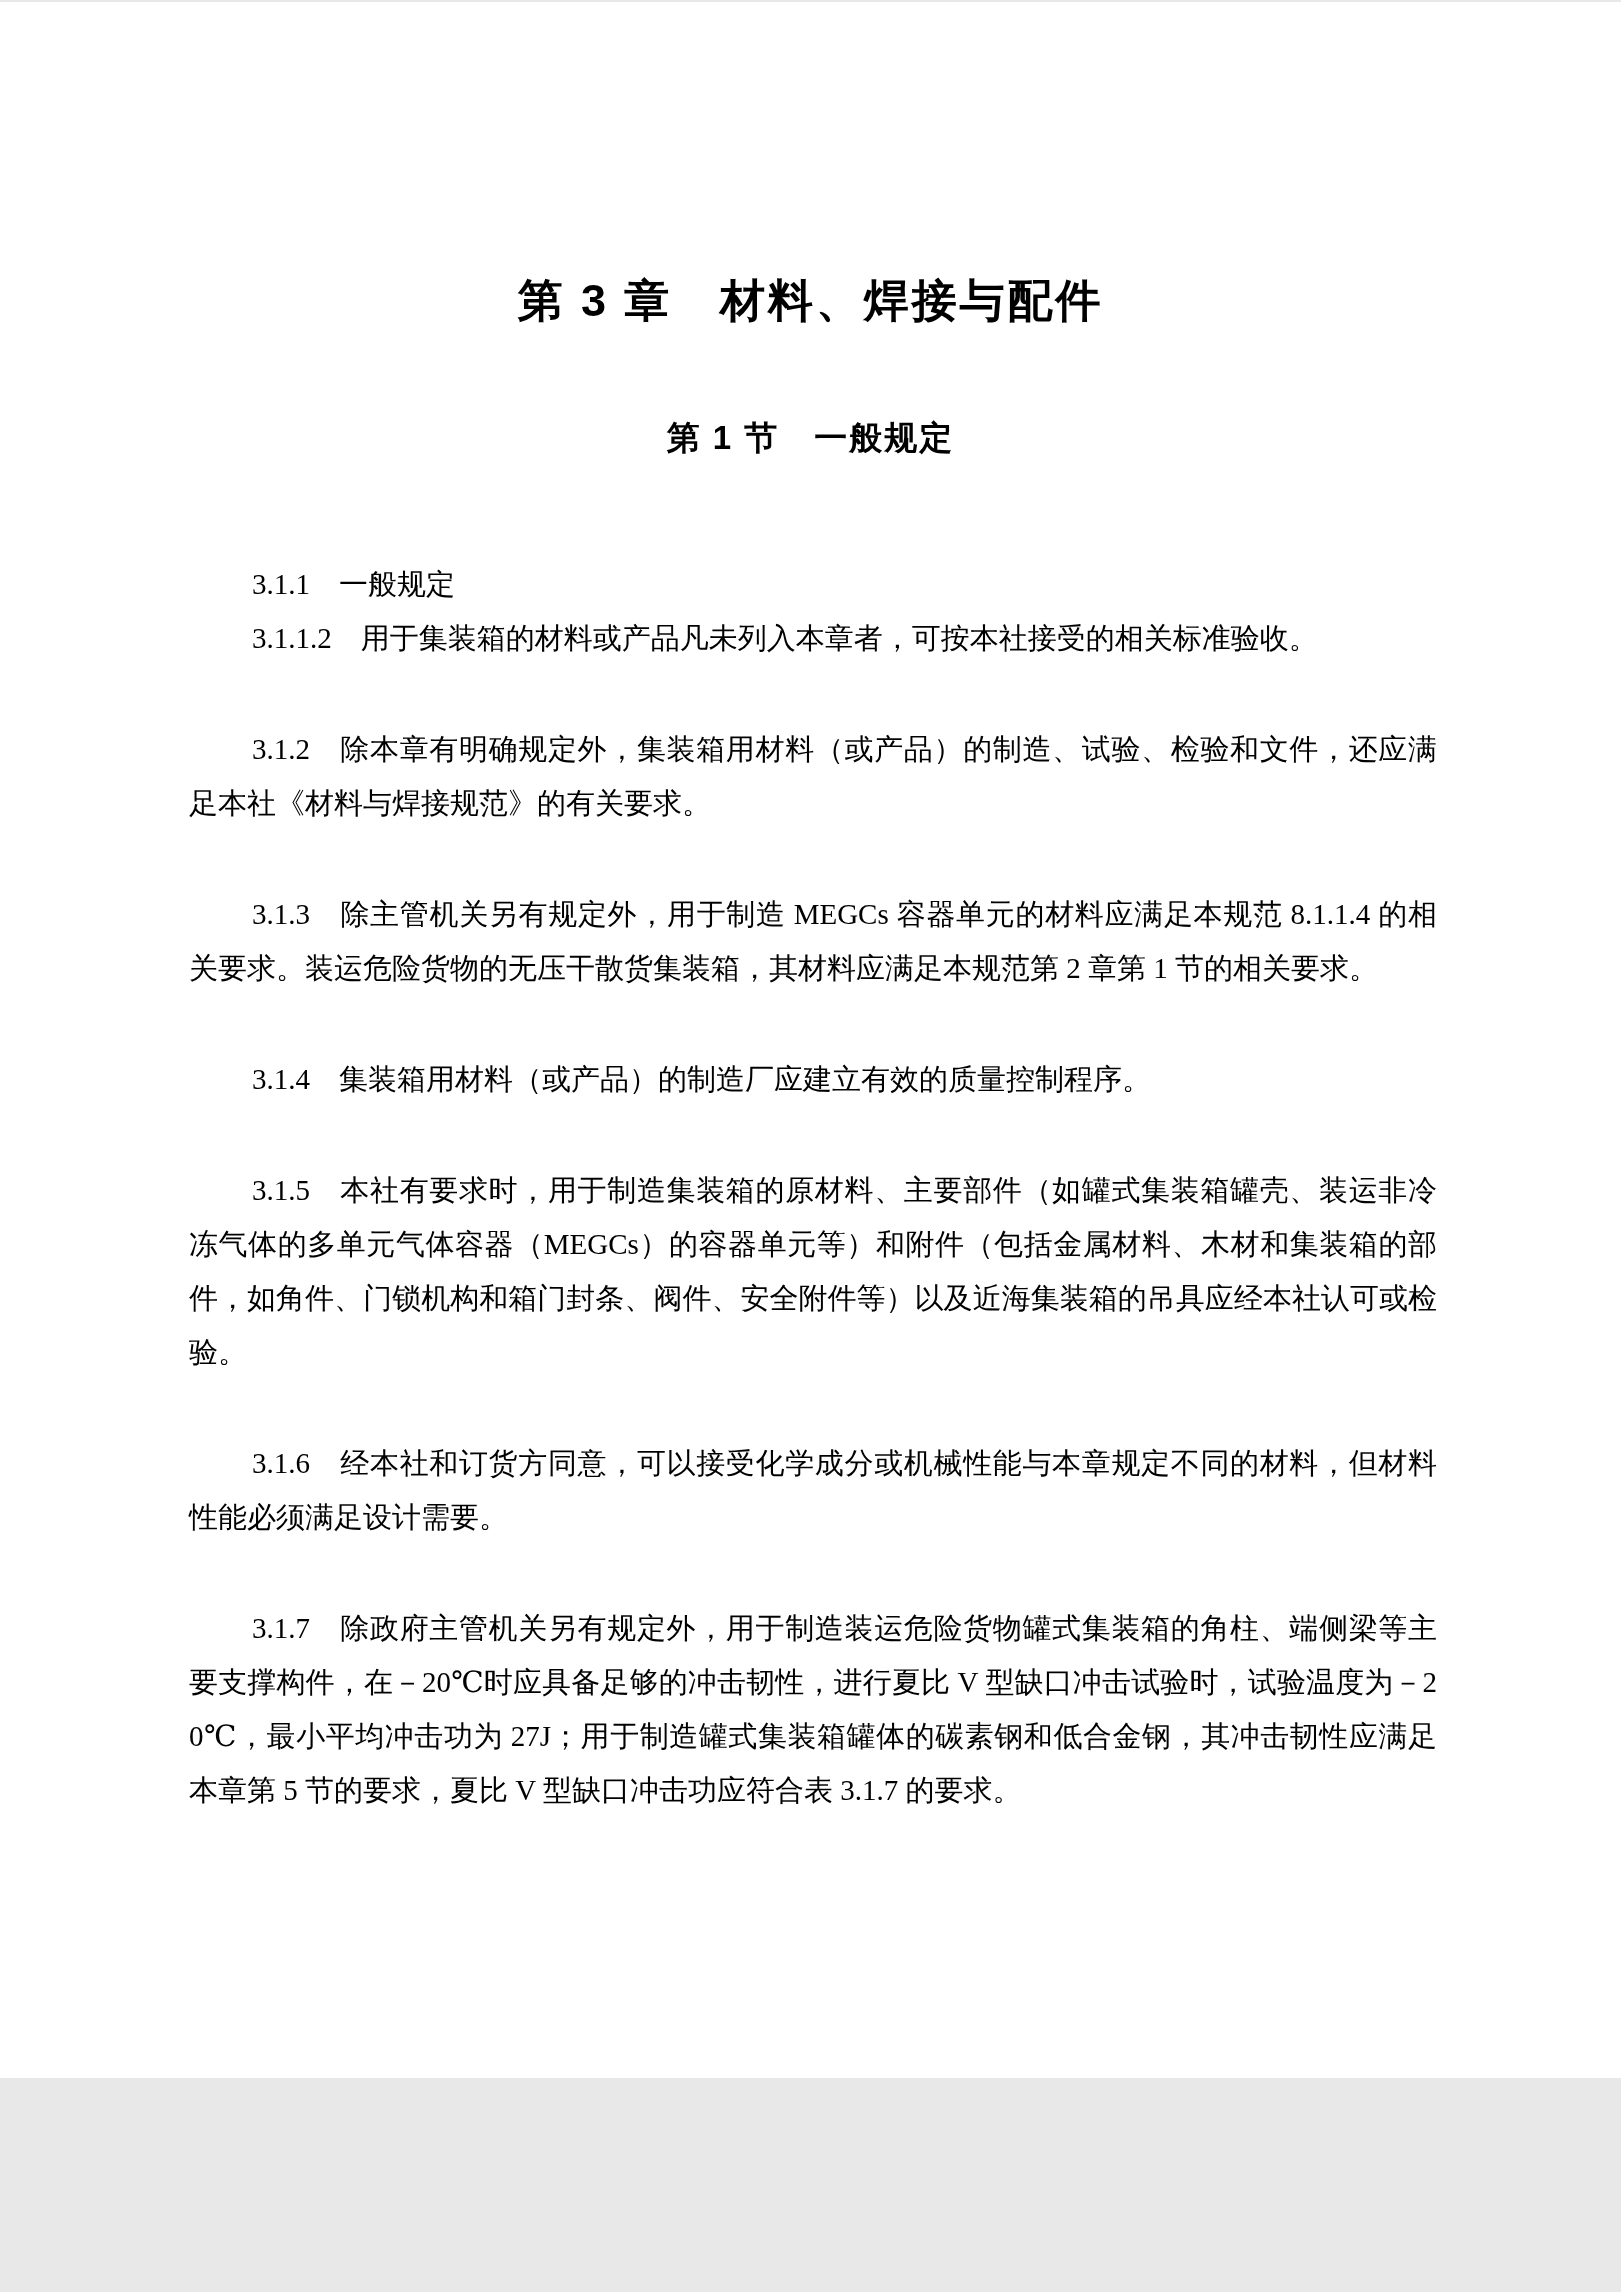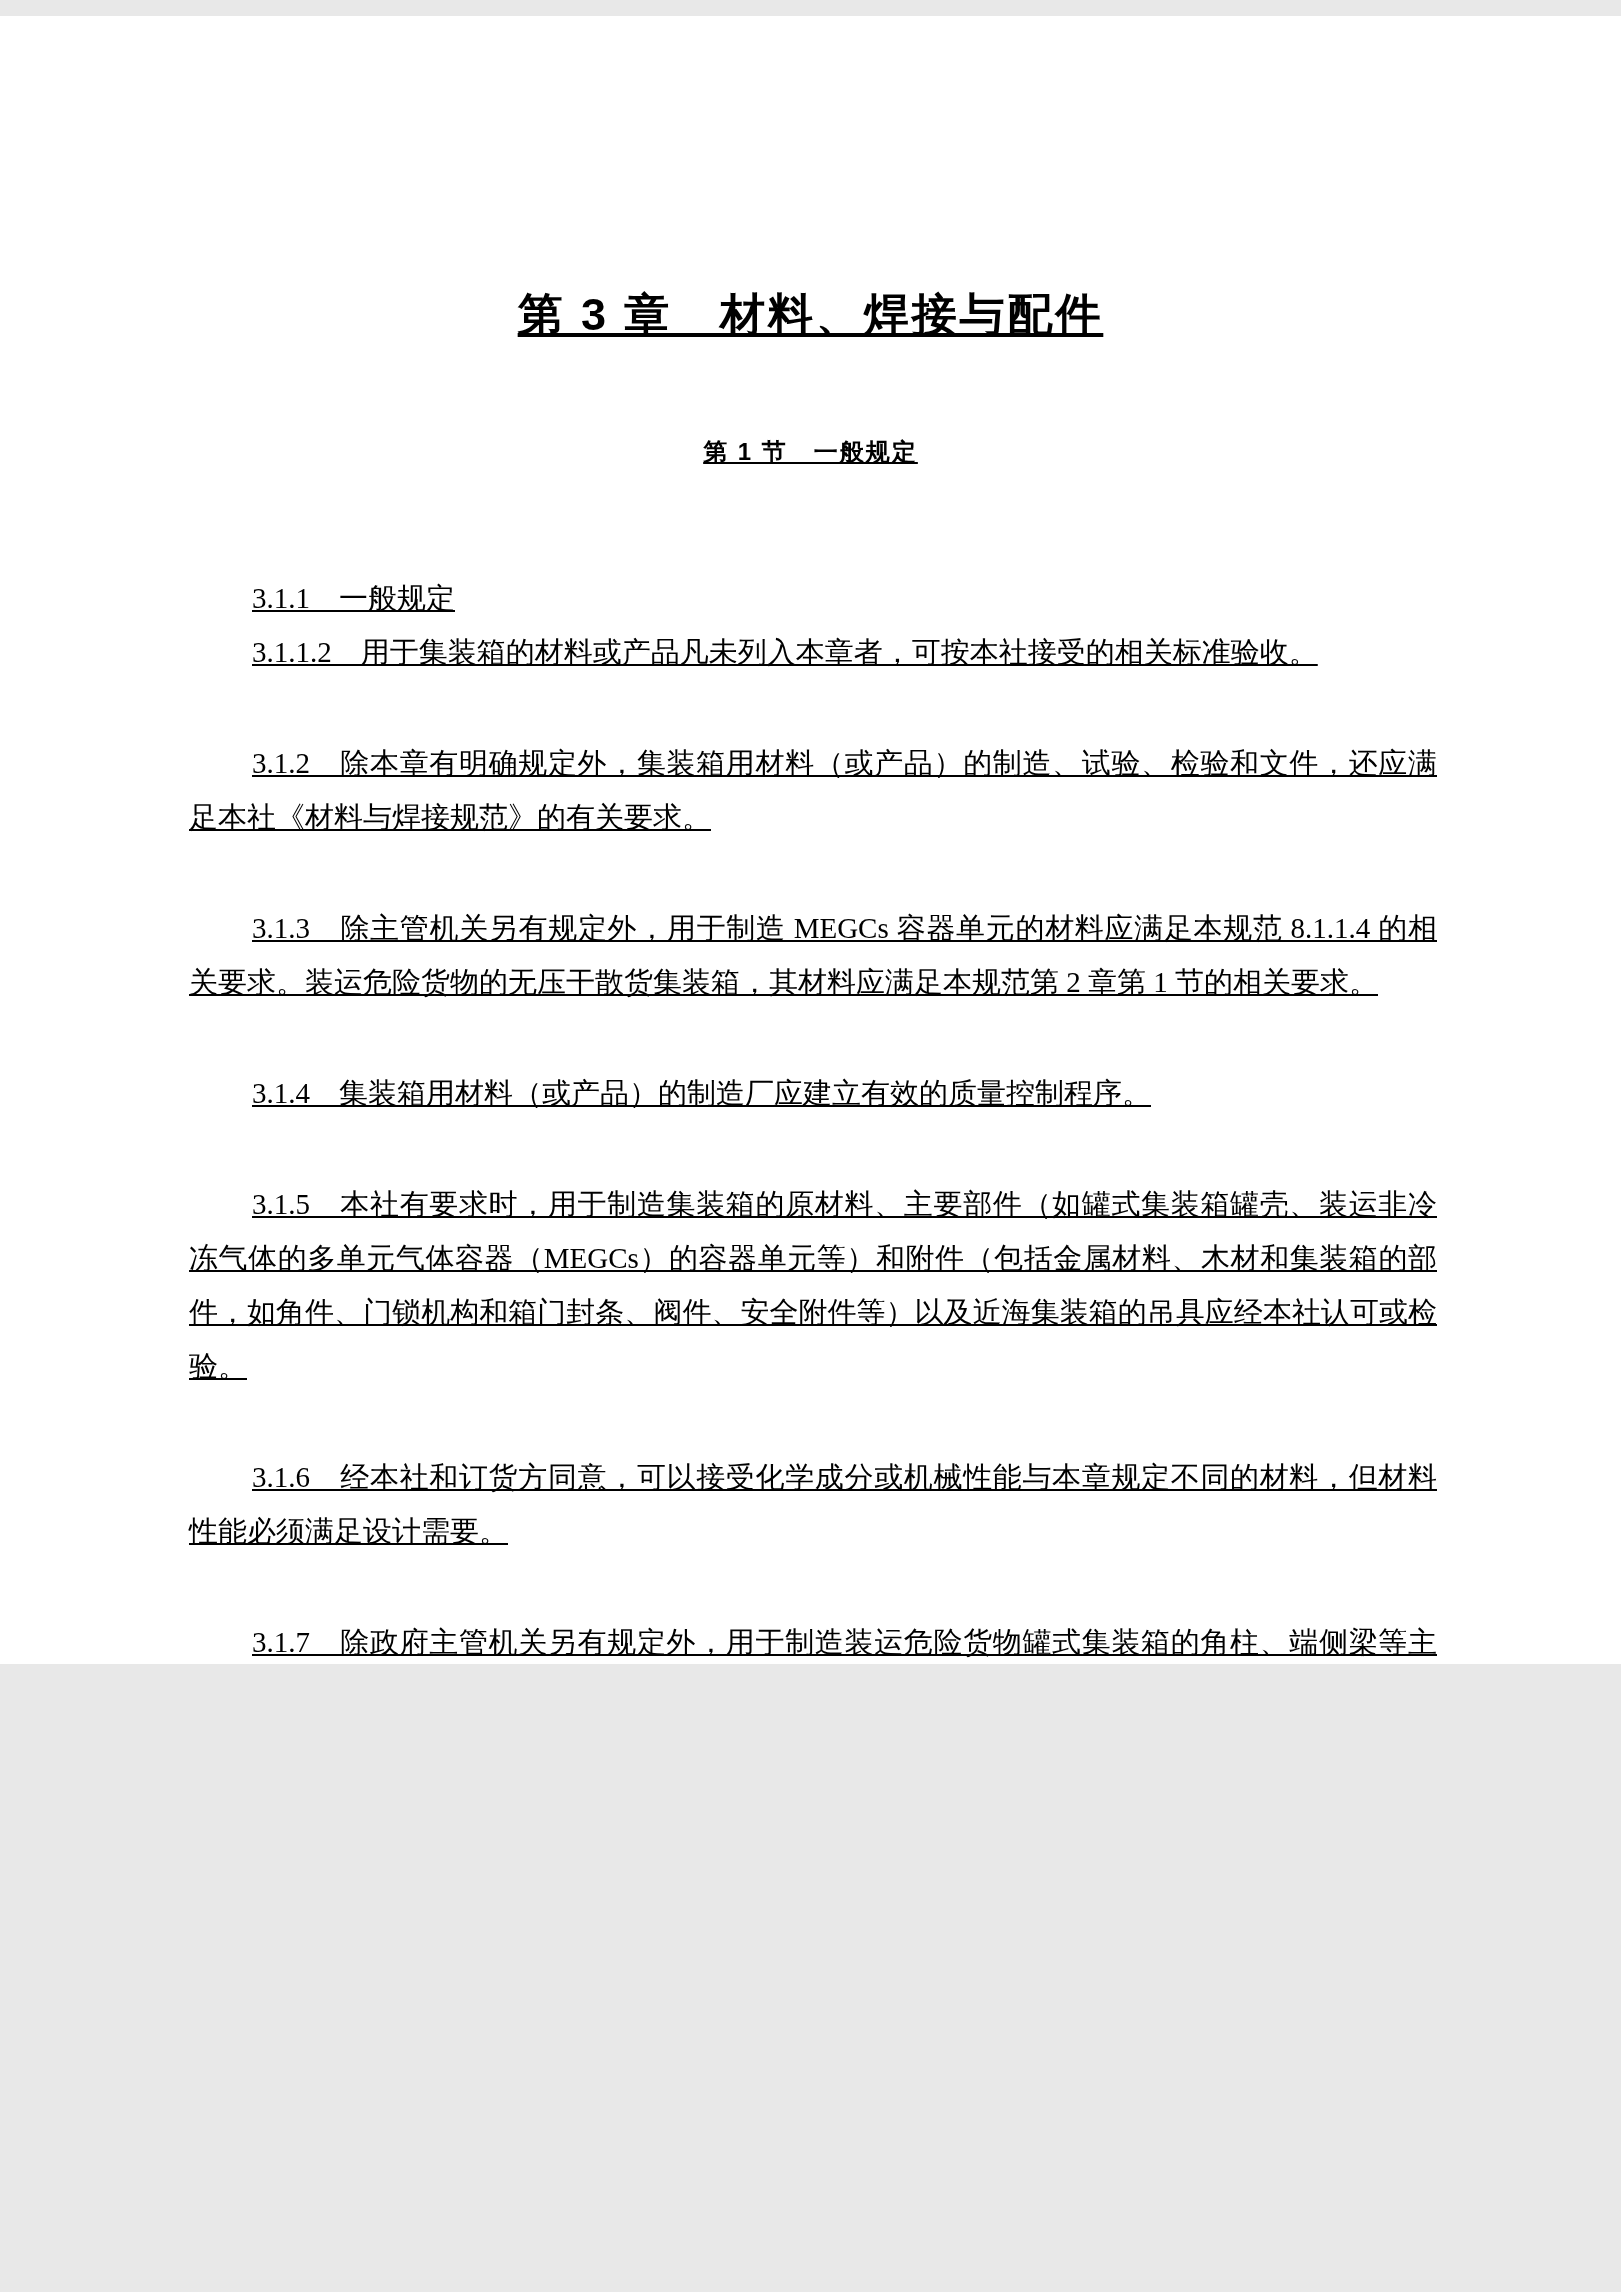--- a/index.html
+++ b/index.html
@@ -1,42 +1,41 @@
 <!DOCTYPE html>
 <html><head>
 <meta charset="utf-8">
 <style>
   html, body { margin: 0; padding: 0; background: #e8e8e8; }
   .page {
     position: relative;
     width: 1621px;
-    height: 1648px;
-    margin: 16px auto;
+    height: 2076px;
+    margin: 2px auto;
     background: #ffffff;
     color: #000000;
     font-family: "Liberation Serif", "DejaVu Serif", serif;
     overflow: hidden;
-    text-decoration: underline;
   }
   .chapter-title {
     margin: 0;
     padding-top: 275px;
     font-family: "Liberation Sans", "DejaVu Sans", sans-serif;
     font-weight: bold;
     font-size: 45px;
     line-height: 47px;
     text-align: center;
     letter-spacing: 2.9px;
     white-space: pre;
   }
   .section-title {
     margin: 95px 0 0 0;
     font-family: "Liberation Sans", "DejaVu Sans", sans-serif;
     font-weight: bold;
-    font-size: 24px;
+    font-size: 33px;
     line-height: 37px;
     text-align: center;
     letter-spacing: 2px;
     white-space: pre;
   }
   .doc-body {
     margin: 101px 184px 0 189px;
   }
   .group { margin: 0; }
   .group + .group { margin-top: 57px; }

